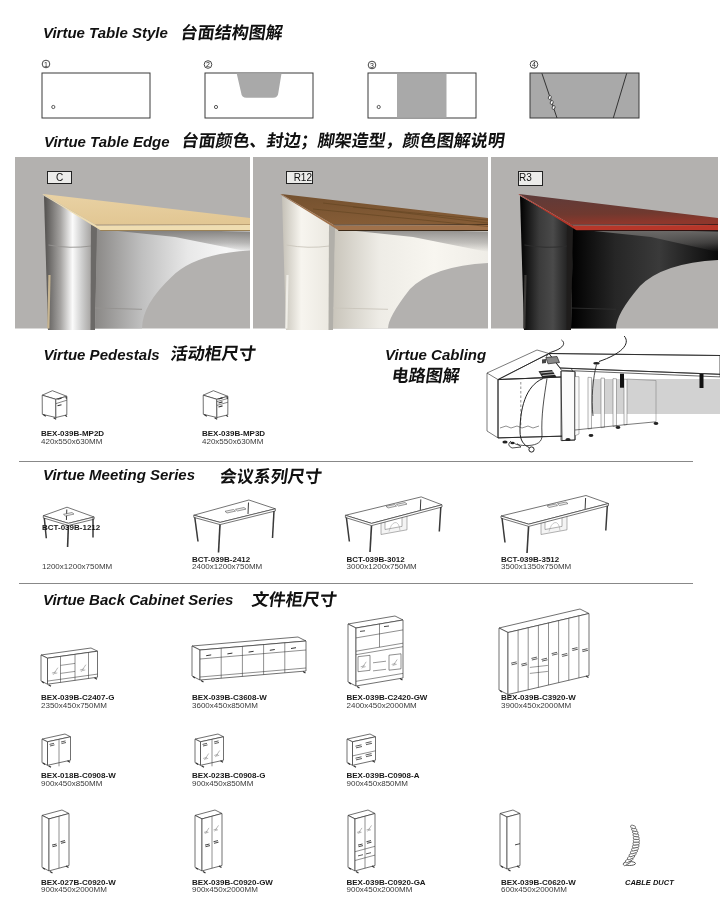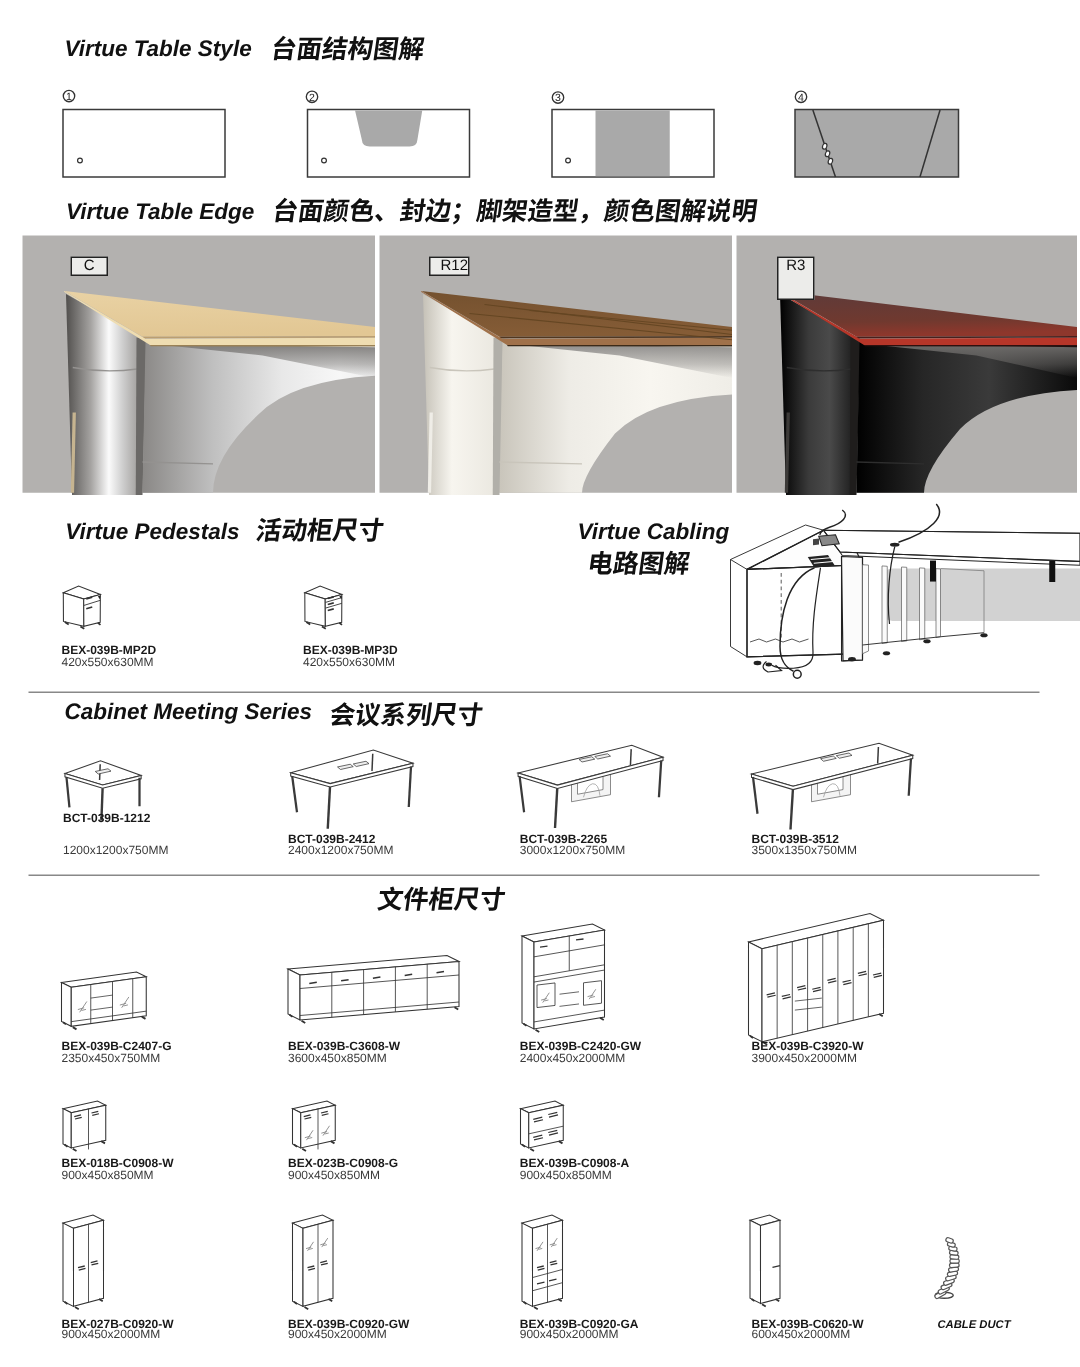--- a/index.html
+++ b/index.html
@@ -167,21 +167,21 @@
       <path d="M82,71 L227,73.5 L227,103 Q172,106 149,129 Q125,157 125,171.5 L80,171.5 Z" fill="url(#pan3)"></path>
       <path d="M80,151 L125,152.3" fill="none" stroke="#2e2e2e" stroke-width="0.9"></path>
       <polygon points="84,72 227,74.5 227,95 160,80" fill="url(#sh3)"></polygon>
       <polygon points="28,37 227,61 227,67 80,67.5" fill="url(#sur3)"></polygon>
       <polygon points="80,67.5 227,67 227,68.1 80.5,68.6" fill="#47201d"></polygon>
       <polygon points="28,37 28.6,37.5 82,68.8 227,68.1 227,73 85,73 27.6,37.5" fill="#b73629"></polygon>
       <polygon points="85,73 227,73 227,74 85.5,73.9" fill="#2e100e"></polygon>
     </svg>
 <div style="left:47px;top:171px;width:25px;height:13px;border:1px solid #222;background:#ececea;font:10px/12px 'Liberation Sans';text-align:center;color:#111">C</div>
 <div style="left:286px;top:171px;width:27px;height:13px;border:1px solid #222;background:#ececea;font:10px/12px 'Liberation Sans';text-align:right;color:#111">R12</div>
-<div style="left:518px;top:171px;width:25px;height:29px;border:1px solid #222;background:#ececea;font:10px/12px 'Liberation Sans';text-align:center;color:#111">R3</div>
+<div style="left:518px;top:171px;width:25px;height:15px;border:1px solid #222;background:#ececea;font:10px/12px 'Liberation Sans';text-align:left;color:#111">R3</div>
 <div class="h" style="left:43.5px;top:346.5px">Virtue Pedestals</div>
 <svg style="left:169.5px;top:345px" width="85" height="19" viewBox="0 0 85 19">
       <path fill="#111" transform="translate(0,14.62) scale(0.01700) skewX(-8)" d="M83 -750C141 -717 226 -669 266 -640L337 -737C294 -764 207 -809 151 -837ZM35 -473C95 -442 181 -394 222 -365L289 -465C245 -492 156 -536 100 -562ZM50 -3 151 78C212 -20 275 -134 328 -239L240 -319C180 -203 103 -78 50 -3ZM330 -558V-444H597V-316H392V89H502V48H802V84H917V-316H711V-444H967V-558H711V-696C790 -712 865 -732 929 -756L837 -850C726 -805 538 -772 368 -755C381 -729 397 -682 402 -653C465 -659 531 -666 597 -676V-558ZM502 -61V-207H802V-61Z M1081 -772V-667H1474V-772ZM1090 -20 1091 -22V-19C1120 -38 1163 -52 1412 -117L1423 -70L1519 -100C1498 -65 1473 -32 1443 -3C1473 16 1513 59 1532 88C1674 -53 1716 -264 1730 -517H1833C1824 -203 1814 -81 1792 -53C1781 -40 1772 -37 1755 -37C1733 -37 1691 -37 1643 -41C1663 -8 1677 42 1679 76C1731 78 1782 78 1814 73C1849 66 1872 56 1897 21C1931 -25 1941 -172 1951 -578C1951 -593 1952 -632 1952 -632H1734L1736 -832H1617L1616 -632H1504V-517H1612C1605 -358 1584 -220 1525 -111C1507 -180 1468 -286 1432 -367L1335 -341C1351 -303 1367 -260 1381 -217L1211 -177C1243 -255 1274 -345 1295 -431H1492V-540H1048V-431H1172C1150 -325 1115 -223 1102 -193C1086 -156 1072 -133 1052 -127C1066 -97 1084 -42 1090 -20Z M2168 -850V-663H2040V-552H2153C2126 -431 2073 -288 2016 -210C2034 -178 2061 -123 2072 -89C2108 -144 2141 -227 2168 -316V89H2282V-369C2303 -328 2323 -286 2334 -258L2403 -340C2387 -367 2313 -474 2282 -514V-552H2390V-663H2282V-850ZM2542 -462H2790V-308H2542ZM2944 -806H2424V52H2966V-64H2542V-197H2902V-574H2542V-690H2944Z M3161 -816V-517C3161 -357 3151 -138 3021 9C3049 24 3103 69 3123 94C3235 -33 3273 -226 3285 -390H3498C3563 -156 3672 6 3887 82C3905 48 3942 -4 3970 -29C3784 -85 3676 -214 3622 -390H3878V-816ZM3289 -699H3752V-507H3289V-517Z M4142 -397C4210 -322 4285 -218 4313 -150L4424 -219C4392 -290 4313 -388 4245 -459ZM4600 -849V-649H4045V-529H4600V-69C4600 -46 4590 -38 4566 -38C4539 -38 4454 -37 4370 -41C4391 -6 4416 55 4424 92C4530 93 4611 88 4661 68C4710 48 4728 13 4728 -68V-529H4956V-649H4728V-849Z"></path>
     </svg>
 <div class="h" style="left:385px;top:347px">Virtue Cabling</div>
 <svg style="left:391px;top:366.8px" width="68" height="19" viewBox="0 0 68 19">
       <path fill="#111" transform="translate(0,14.62) scale(0.01700) skewX(-8)" d="M429 -381V-288H235V-381ZM558 -381H754V-288H558ZM429 -491H235V-588H429ZM558 -491V-588H754V-491ZM111 -705V-112H235V-170H429V-117C429 37 468 78 606 78C637 78 765 78 798 78C920 78 957 20 974 -138C945 -144 906 -160 876 -176V-705H558V-844H429V-705ZM854 -170C846 -69 834 -43 785 -43C759 -43 647 -43 620 -43C565 -43 558 -52 558 -116V-170Z M1182 -710H1314V-582H1182ZM1026 -64 1047 52C1161 25 1312 -11 1454 -45L1442 -151L1324 -125V-258H1434V-287C1449 -268 1464 -246 1472 -230L1495 -240V87H1605V53H1794V84H1909V-245L1911 -244C1927 -274 1962 -322 1986 -345C1905 -370 1836 -410 1779 -456C1839 -531 1887 -621 1917 -726L1841 -759L1820 -755H1680C1689 -777 1698 -799 1705 -822L1591 -850C1558 -740 1498 -633 1424 -564V-812H1078V-480H1218V-102L1168 -91V-409H1071V-72ZM1605 -50V-183H1794V-50ZM1769 -653C1749 -611 1725 -571 1697 -535C1668 -569 1644 -604 1624 -639L1632 -653ZM1579 -284C1623 -310 1664 -341 1702 -375C1739 -341 1781 -310 1827 -284ZM1626 -457C1569 -404 1504 -361 1434 -331V-363H1324V-480H1424V-545C1451 -525 1489 -493 1505 -475C1525 -496 1545 -519 1564 -545C1582 -516 1603 -486 1626 -457Z M2072 -811V90H2187V54H2809V90H2930V-811ZM2266 -139C2400 -124 2565 -86 2665 -51H2187V-349C2204 -325 2222 -291 2230 -268C2285 -281 2340 -298 2395 -319L2358 -267C2442 -250 2548 -214 2607 -186L2656 -260C2599 -285 2505 -314 2425 -331C2452 -343 2480 -355 2506 -369C2583 -330 2669 -300 2756 -281C2767 -303 2789 -334 2809 -356V-51H2678L2729 -132C2626 -166 2457 -203 2320 -217ZM2404 -704C2356 -631 2272 -559 2191 -514C2214 -497 2252 -462 2270 -442C2290 -455 2310 -470 2331 -487C2353 -467 2377 -448 2402 -430C2334 -403 2259 -381 2187 -367V-704ZM2415 -704H2809V-372C2740 -385 2670 -404 2607 -428C2675 -475 2733 -530 2774 -592L2707 -632L2690 -627H2470C2482 -642 2494 -658 2504 -673ZM2502 -476C2466 -495 2434 -516 2407 -539H2600C2572 -516 2538 -495 2502 -476Z M3251 -504V-418H3197V-504ZM3330 -504H3387V-418H3330ZM3184 -592C3197 -616 3208 -640 3219 -666H3318C3310 -640 3300 -614 3290 -592ZM3168 -850C3140 -731 3088 -614 3019 -540C3040 -527 3077 -496 3098 -476V-327C3098 -215 3092 -66 3024 38C3048 49 3092 76 3110 93C3153 29 3175 -57 3186 -143H3251V27H3330V-8C3341 19 3350 54 3352 77C3397 77 3428 75 3454 57C3479 40 3485 10 3485 -33V-241C3509 -230 3550 -209 3569 -196C3584 -218 3597 -244 3610 -274H3704V-183H3514V-80H3704V89H3818V-80H3967V-183H3818V-274H3946V-375H3818V-454H3704V-375H3644C3649 -396 3654 -417 3658 -438L3570 -456C3670 -512 3707 -596 3724 -700H3835C3831 -617 3826 -583 3817 -572C3810 -563 3802 -562 3790 -562C3777 -562 3750 -563 3718 -566C3733 -540 3743 -499 3745 -469C3786 -468 3824 -468 3847 -472C3872 -475 3891 -484 3908 -504C3930 -531 3938 -600 3943 -760C3944 -773 3945 -799 3945 -799H3504V-700H3616C3602 -626 3572 -566 3485 -527V-592H3394C3415 -633 3436 -678 3450 -717L3379 -761L3363 -757H3253C3261 -780 3268 -804 3274 -827ZM3251 -332V-231H3194C3196 -264 3197 -297 3197 -326V-332ZM3330 -332H3387V-231H3330ZM3330 -143H3387V-35C3387 -25 3385 -22 3376 -22L3330 -23ZM3485 -246V-516C3507 -496 3529 -464 3540 -441L3560 -451C3546 -375 3520 -299 3485 -246Z"></path>
     </svg>
 <svg style="left:40px;top:388px" width="32" height="36" viewBox="0 0 32 36">
       <g fill="#fff" stroke="#333" stroke-width="0.7">
@@ -252,21 +252,21 @@
 <g fill="#222" stroke="none">
 <ellipse cx="80" cy="104" rx="2.6" ry="1.5"></ellipse>
         <ellipse cx="87.5" cy="105" rx="2.2" ry="1.3"></ellipse>
 <ellipse cx="143" cy="101.5" rx="2.6" ry="1.5"></ellipse>
 <ellipse cx="166" cy="97.5" rx="2.4" ry="1.4"></ellipse>
         <ellipse cx="193" cy="89.5" rx="2.4" ry="1.4"></ellipse>
 <ellipse cx="231" cy="85.5" rx="2.4" ry="1.4"></ellipse>
 </g>
 </svg>
 <div class="rule" style="left:19px;top:461px;width:674px"></div>
-<div class="h" style="left:43px;top:467px">Cabinet Meeting Series</div>
+<div class="h" style="left:43px;top:467px">Virtue Meeting Series</div>
 <svg style="left:219px;top:467.7px" width="102" height="19" viewBox="0 0 102 19">
       <path fill="#111" transform="translate(0,14.62) scale(0.01700) skewX(-8)" d="M159 72C209 53 278 50 773 13C793 40 810 66 822 89L931 24C885 -52 793 -157 706 -234L603 -181C632 -154 661 -123 689 -92L340 -72C396 -123 451 -180 497 -237H919V-354H88V-237H330C276 -171 222 -118 198 -100C166 -72 145 -55 118 -50C132 -16 152 46 159 72ZM496 -855C400 -726 218 -604 27 -532C55 -508 96 -455 113 -425C166 -449 218 -475 267 -505V-438H736V-513C787 -483 840 -456 892 -435C911 -467 950 -516 977 -540C828 -587 670 -678 572 -760L605 -803ZM335 -548C396 -589 452 -635 502 -684C551 -639 613 -592 679 -548Z M1527 -803C1562 -731 1597 -636 1607 -577L1718 -623C1705 -683 1667 -773 1629 -843ZM1090 -770C1132 -718 1183 -645 1205 -599L1297 -669C1274 -714 1219 -783 1176 -832ZM1803 -781C1776 -596 1732 -422 1643 -279C1553 -412 1500 -580 1468 -773L1357 -755C1398 -521 1459 -326 1564 -175C1498 -103 1416 -44 1312 1C1335 27 1366 73 1382 102C1487 53 1572 -9 1640 -81C1710 -7 1796 52 1902 95C1920 62 1959 13 1986 -11C1879 -50 1792 -108 1721 -181C1833 -344 1889 -544 1926 -762ZM1038 -542V-427H1158V-128C1158 -71 1129 -30 1106 -11C1126 6 1160 48 1172 72C1190 48 1224 21 1415 -118C1403 -142 1387 -189 1379 -222L1275 -148V-542Z M2242 -216C2195 -153 2114 -84 2038 -43C2068 -25 2119 14 2143 37C2216 -13 2305 -96 2364 -173ZM2619 -158C2697 -100 2795 -17 2839 37L2946 -34C2895 -90 2794 -169 2717 -221ZM2642 -441C2660 -423 2680 -402 2699 -381L2398 -361C2527 -427 2656 -506 2775 -599L2688 -677C2644 -639 2595 -602 2546 -568L2347 -558C2406 -600 2464 -648 2515 -698C2645 -711 2768 -729 2872 -754L2786 -853C2617 -812 2338 -787 2092 -778C2104 -751 2118 -703 2121 -673C2194 -675 2271 -679 2348 -684C2296 -636 2244 -598 2223 -585C2193 -564 2170 -550 2147 -547C2159 -517 2175 -466 2180 -444C2203 -453 2236 -458 2393 -469C2328 -430 2273 -401 2243 -388C2180 -356 2141 -339 2102 -333C2114 -303 2131 -248 2136 -227C2169 -240 2214 -247 2444 -266V-44C2444 -33 2439 -30 2422 -29C2405 -29 2344 -29 2292 -31C2310 0 2330 51 2336 86C2410 86 2466 85 2510 67C2554 48 2566 17 2566 -41V-275L2773 -292C2798 -259 2820 -228 2835 -202L2929 -260C2889 -324 2807 -418 2732 -488Z M3617 -743V-167H3735V-743ZM3824 -840V-50C3824 -34 3818 -29 3801 -29C3784 -28 3729 -28 3679 -30C3695 2 3712 53 3717 85C3799 86 3855 82 3893 64C3931 45 3944 14 3944 -51V-840ZM3173 -283C3210 -252 3258 -210 3291 -177C3230 -98 3152 -39 3060 -4C3085 20 3116 67 3132 98C3362 -9 3506 -211 3554 -563L3479 -585L3458 -582H3275C3285 -617 3295 -653 3303 -689H3572V-804H3048V-689H3182C3151 -553 3101 -428 3029 -348C3055 -329 3102 -287 3120 -265C3166 -320 3205 -391 3237 -472H3422C3406 -402 3384 -339 3356 -282C3323 -311 3276 -348 3242 -374Z M4161 -816V-517C4161 -357 4151 -138 4021 9C4049 24 4103 69 4123 94C4235 -33 4273 -226 4285 -390H4498C4563 -156 4672 6 4887 82C4905 48 4942 -4 4970 -29C4784 -85 4676 -214 4622 -390H4878V-816ZM4289 -699H4752V-507H4289V-517Z M5142 -397C5210 -322 5285 -218 5313 -150L5424 -219C5392 -290 5313 -388 5245 -459ZM5600 -849V-649H5045V-529H5600V-69C5600 -46 5590 -38 5566 -38C5539 -38 5454 -37 5370 -41C5391 -6 5416 55 5424 92C5530 93 5611 88 5661 68C5710 48 5728 13 5728 -68V-529H5956V-649H5728V-849Z"></path>
     </svg>
 <svg style="left:40px;top:492px" width="140" height="70" viewBox="0 0 140 70">
       <g fill="#fff" stroke="#3a3a3a" stroke-width="0.7">
         <polygon points="3.3,23.7 27,15.2 54.1,25 28.4,31.3"></polygon>
         <polygon points="3.3,23.7 28.4,31.3 54.1,25 54.1,27.2 28.4,33.5 3.3,25.9"></polygon>
         <path d="M4.3,26 L6.3,46.2" stroke-width="1.5" fill="none"></path>
         <path d="M28.4,33.5 L27.6,55" stroke-width="1.6" fill="none"></path>
         <path d="M53,26.5 L53,45.5" stroke-width="1.5" fill="none"></path>
@@ -313,29 +313,30 @@
         <polygon points="6,26 91,5.5 113.5,13.5 33.7,34.2"></polygon>
         <polygon points="6,26 33.7,34.2 113.5,13.5 113.5,15.7 33.7,36.400000000000006 6,28.2"></polygon>
         <path d="M7,28 L10,52.5" stroke-width="1.5" fill="none"></path>
         <path d="M33.6,36.4 L32,63" stroke-width="1.6" fill="none"></path>
         <path d="M112.3,15.7 L110.8,40.5" stroke-width="1.5" fill="none"></path>
         <path d="M90.6,8 L90.1,19" stroke-width="1.0" fill="none"></path>
         <polygon points="52,15.8 60.5,14 62.5,15.6 54,17.5" fill="#eee" stroke-width="0.5"></polygon>
         <polygon points="62.5,13.8 71.0,12 73.0,13.6 64.5,15.5" fill="#eee" stroke-width="0.5"></polygon>
       </g>
     </svg>
-<div class="nm" style="left:42px;top:541px">BCT-039B-1212</div>
+<div class="nm" style="left:42px;top:523px">BCT-039B-1212</div>
 <div class="dm" style="left:42px;top:562.1px">1200x1200x750MM</div>
 <div class="nm" style="left:192px;top:554.9px">BCT-039B-2412</div>
 <div class="dm" style="left:192px;top:562.1px">2400x1200x750MM</div>
-<div class="nm" style="left:346.5px;top:554.9px">BCT-039B-2265</div>
+<div class="nm" style="left:346.5px;top:554.9px">BCT-039B-3012</div>
 <div class="dm" style="left:346.5px;top:562.1px">3000x1200x750MM</div>
 <div class="nm" style="left:501px;top:554.9px">BCT-039B-3512</div>
 <div class="dm" style="left:501px;top:562.1px">3500x1350x750MM</div>
 <div class="rule" style="left:19px;top:583px;width:674px"></div>
+<div class="h" style="left:43px;top:592px">Virtue Back Cabinet Series</div>
 <svg style="left:250.5px;top:590.5px" width="85" height="19" viewBox="0 0 85 19">
       <path fill="#111" transform="translate(0,14.62) scale(0.01700) skewX(-8)" d="M412 -822C435 -779 458 -722 469 -681H44V-564H202C256 -423 326 -302 416 -202C312 -121 182 -64 25 -25C49 3 85 59 98 88C259 41 394 -26 505 -116C611 -27 740 39 898 81C916 48 952 -4 979 -31C828 -65 702 -125 598 -204C687 -301 755 -420 806 -564H960V-681H524L609 -708C597 -749 567 -813 540 -860ZM507 -286C430 -365 370 -459 326 -564H672C631 -454 577 -362 507 -286Z M1316 -365V-248H1587V89H1708V-248H1966V-365H1708V-538H1918V-656H1708V-837H1587V-656H1505C1515 -694 1525 -732 1533 -771L1417 -794C1395 -672 1353 -544 1299 -465C1328 -453 1379 -425 1403 -408C1425 -444 1446 -489 1465 -538H1587V-365ZM1242 -846C1192 -703 1107 -560 1018 -470C1039 -440 1072 -375 1083 -345C1103 -367 1123 -391 1143 -417V88H1257V-595C1295 -665 1329 -738 1356 -810Z M2168 -850V-663H2040V-552H2153C2126 -431 2073 -288 2016 -210C2034 -178 2061 -123 2072 -89C2108 -144 2141 -227 2168 -316V89H2282V-369C2303 -328 2323 -286 2334 -258L2403 -340C2387 -367 2313 -474 2282 -514V-552H2390V-663H2282V-850ZM2542 -462H2790V-308H2542ZM2944 -806H2424V52H2966V-64H2542V-197H2902V-574H2542V-690H2944Z M3161 -816V-517C3161 -357 3151 -138 3021 9C3049 24 3103 69 3123 94C3235 -33 3273 -226 3285 -390H3498C3563 -156 3672 6 3887 82C3905 48 3942 -4 3970 -29C3784 -85 3676 -214 3622 -390H3878V-816ZM3289 -699H3752V-507H3289V-517Z M4142 -397C4210 -322 4285 -218 4313 -150L4424 -219C4392 -290 4313 -388 4245 -459ZM4600 -849V-649H4045V-529H4600V-69C4600 -46 4590 -38 4566 -38C4539 -38 4454 -37 4370 -41C4391 -6 4416 55 4424 92C4530 93 4611 88 4661 68C4710 48 4728 13 4728 -68V-529H4956V-649H4728V-849Z"></path>
     </svg>
 <svg style="left:41px;top:648px" width="60.5" height="46" viewBox="0 0 60.5 46">
       <g fill="#fff" stroke="#333" stroke-width="0.7">
         <polygon points="0.0,7.0 50.0,-0.0 56.5,3.2 6.5,10.2"></polygon>
         <polygon points="0.0,7.0 6.5,10.2 6.5,36.2 0.0,33.0"></polygon>
         <polygon points="6.5,10.2 56.5,3.2 56.5,29.2 6.5,36.2"></polygon>
         <path d="M19.5,8.4 L19.5,34.4" fill="none" stroke-width="0.55"></path>
         <path d="M34.0,6.4 L34.0,32.4" fill="none" stroke-width="0.55"></path>

